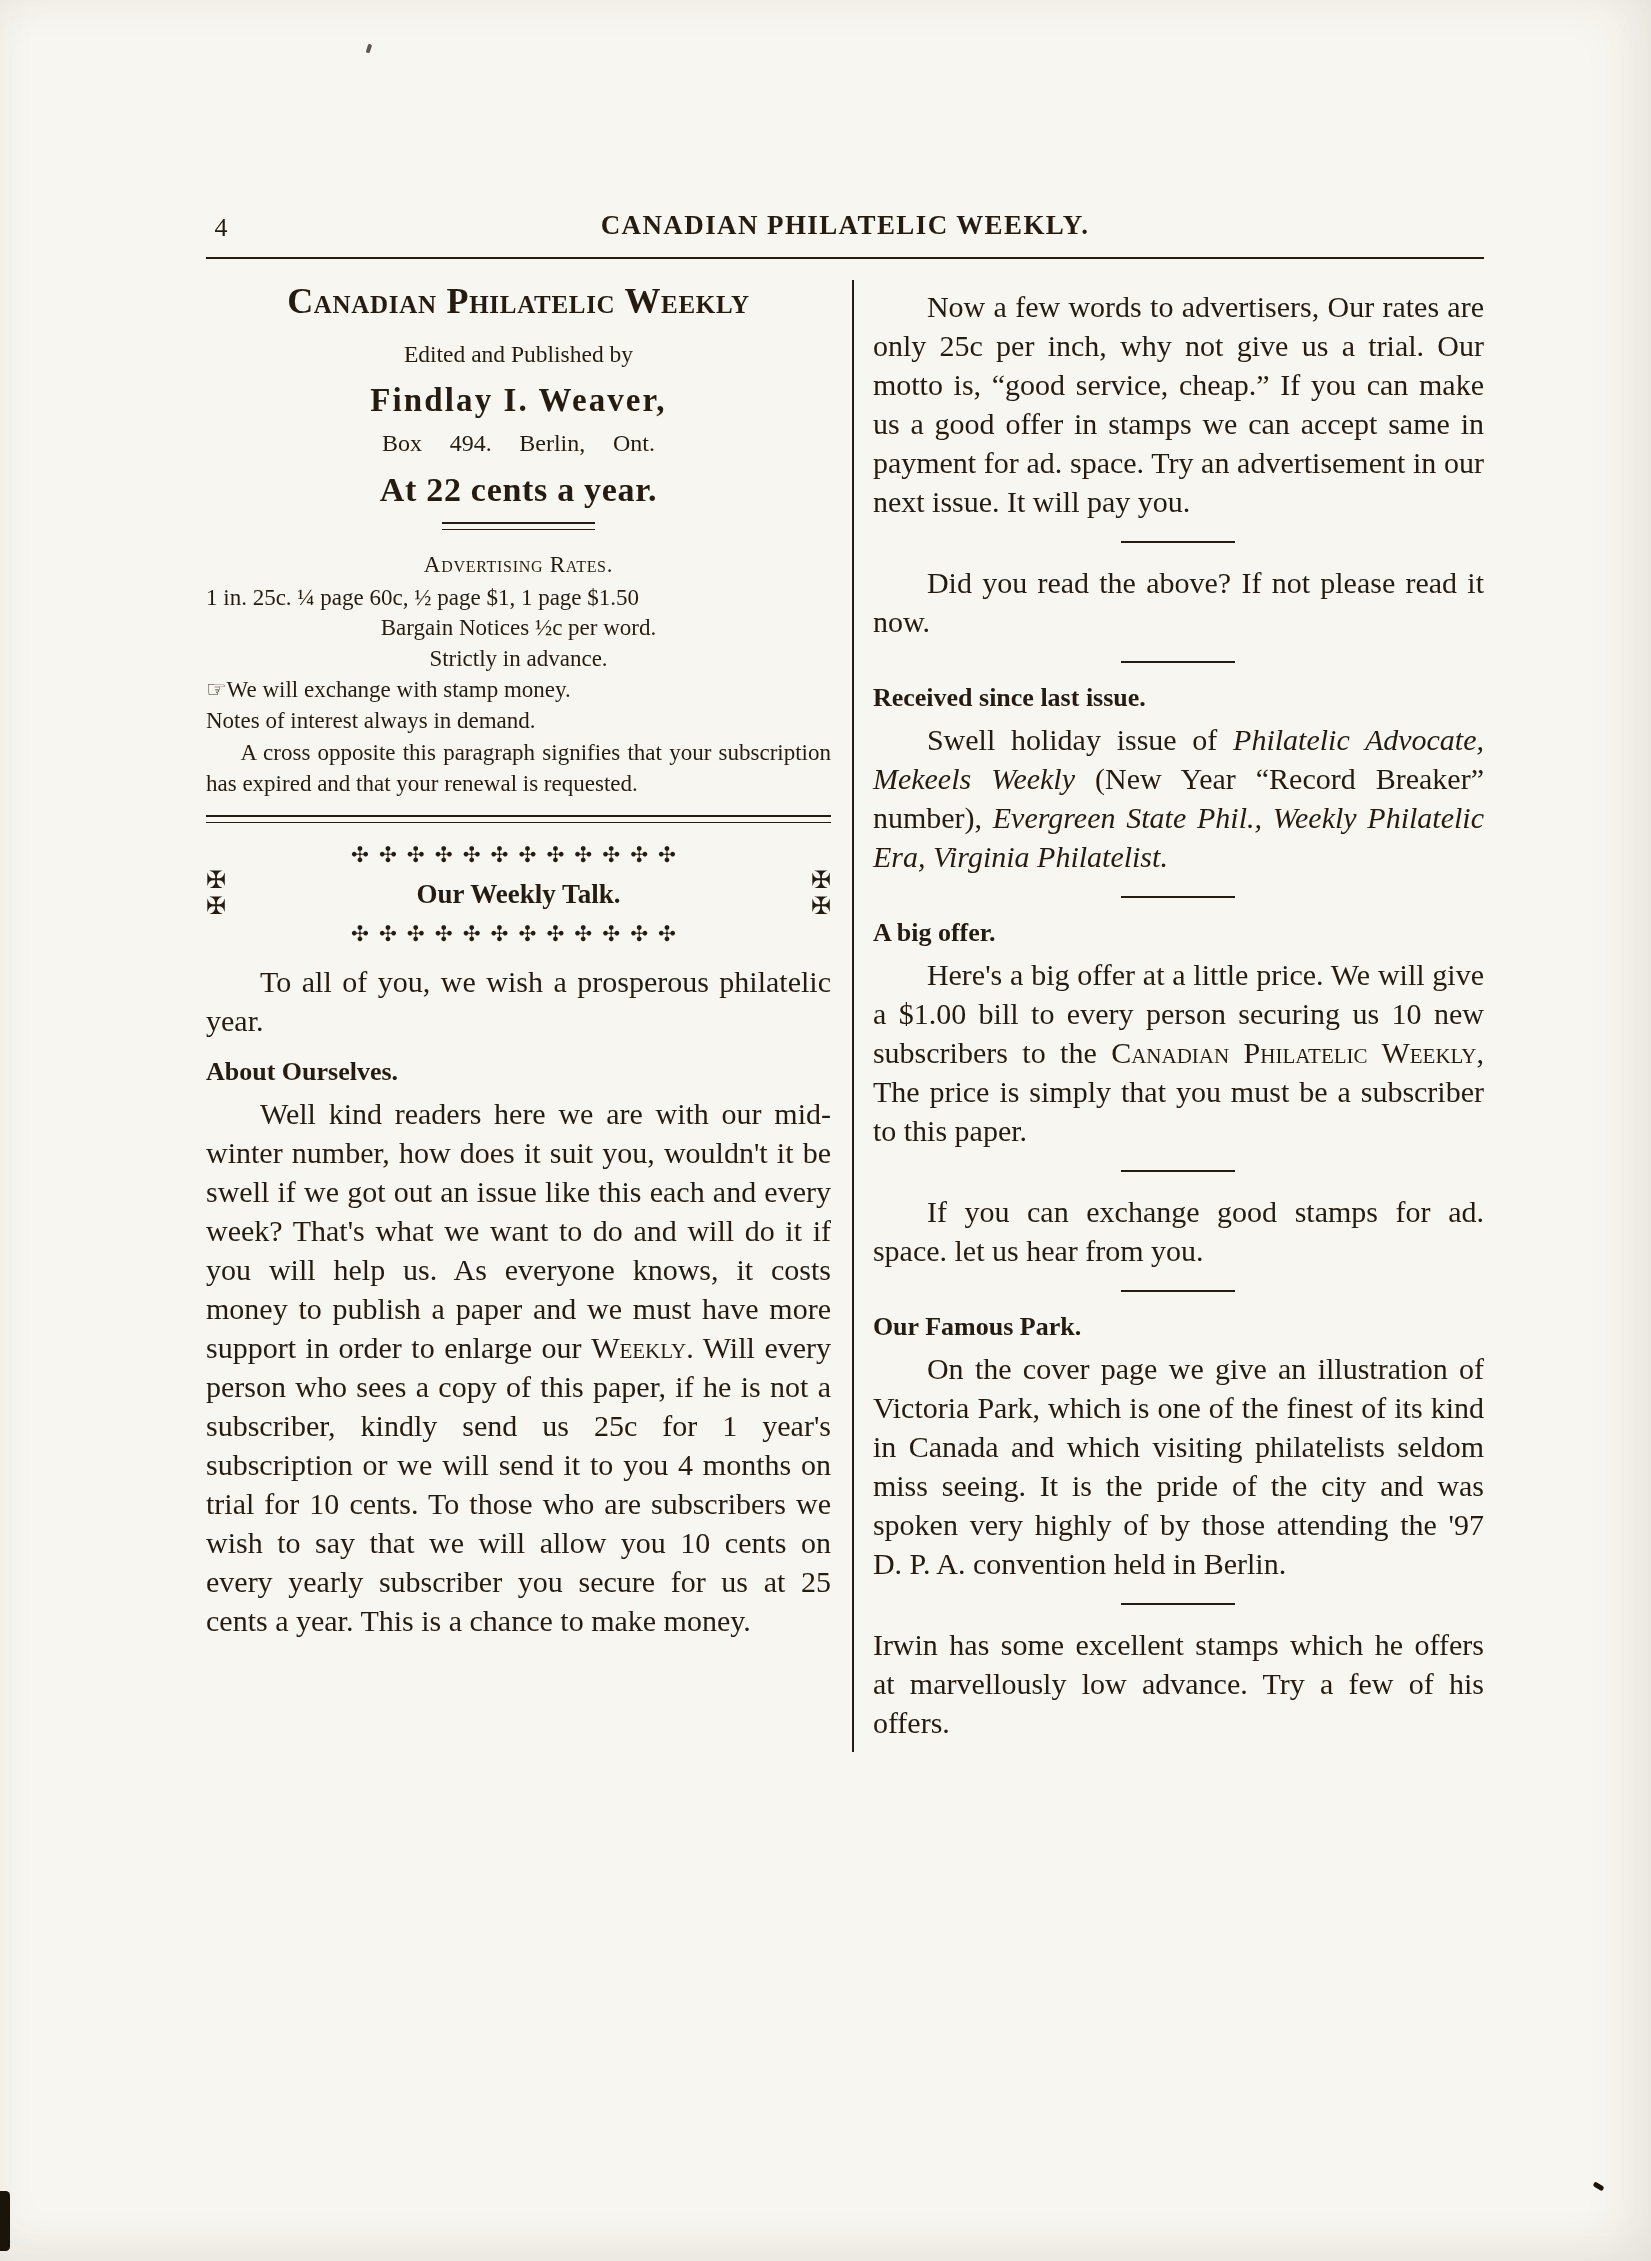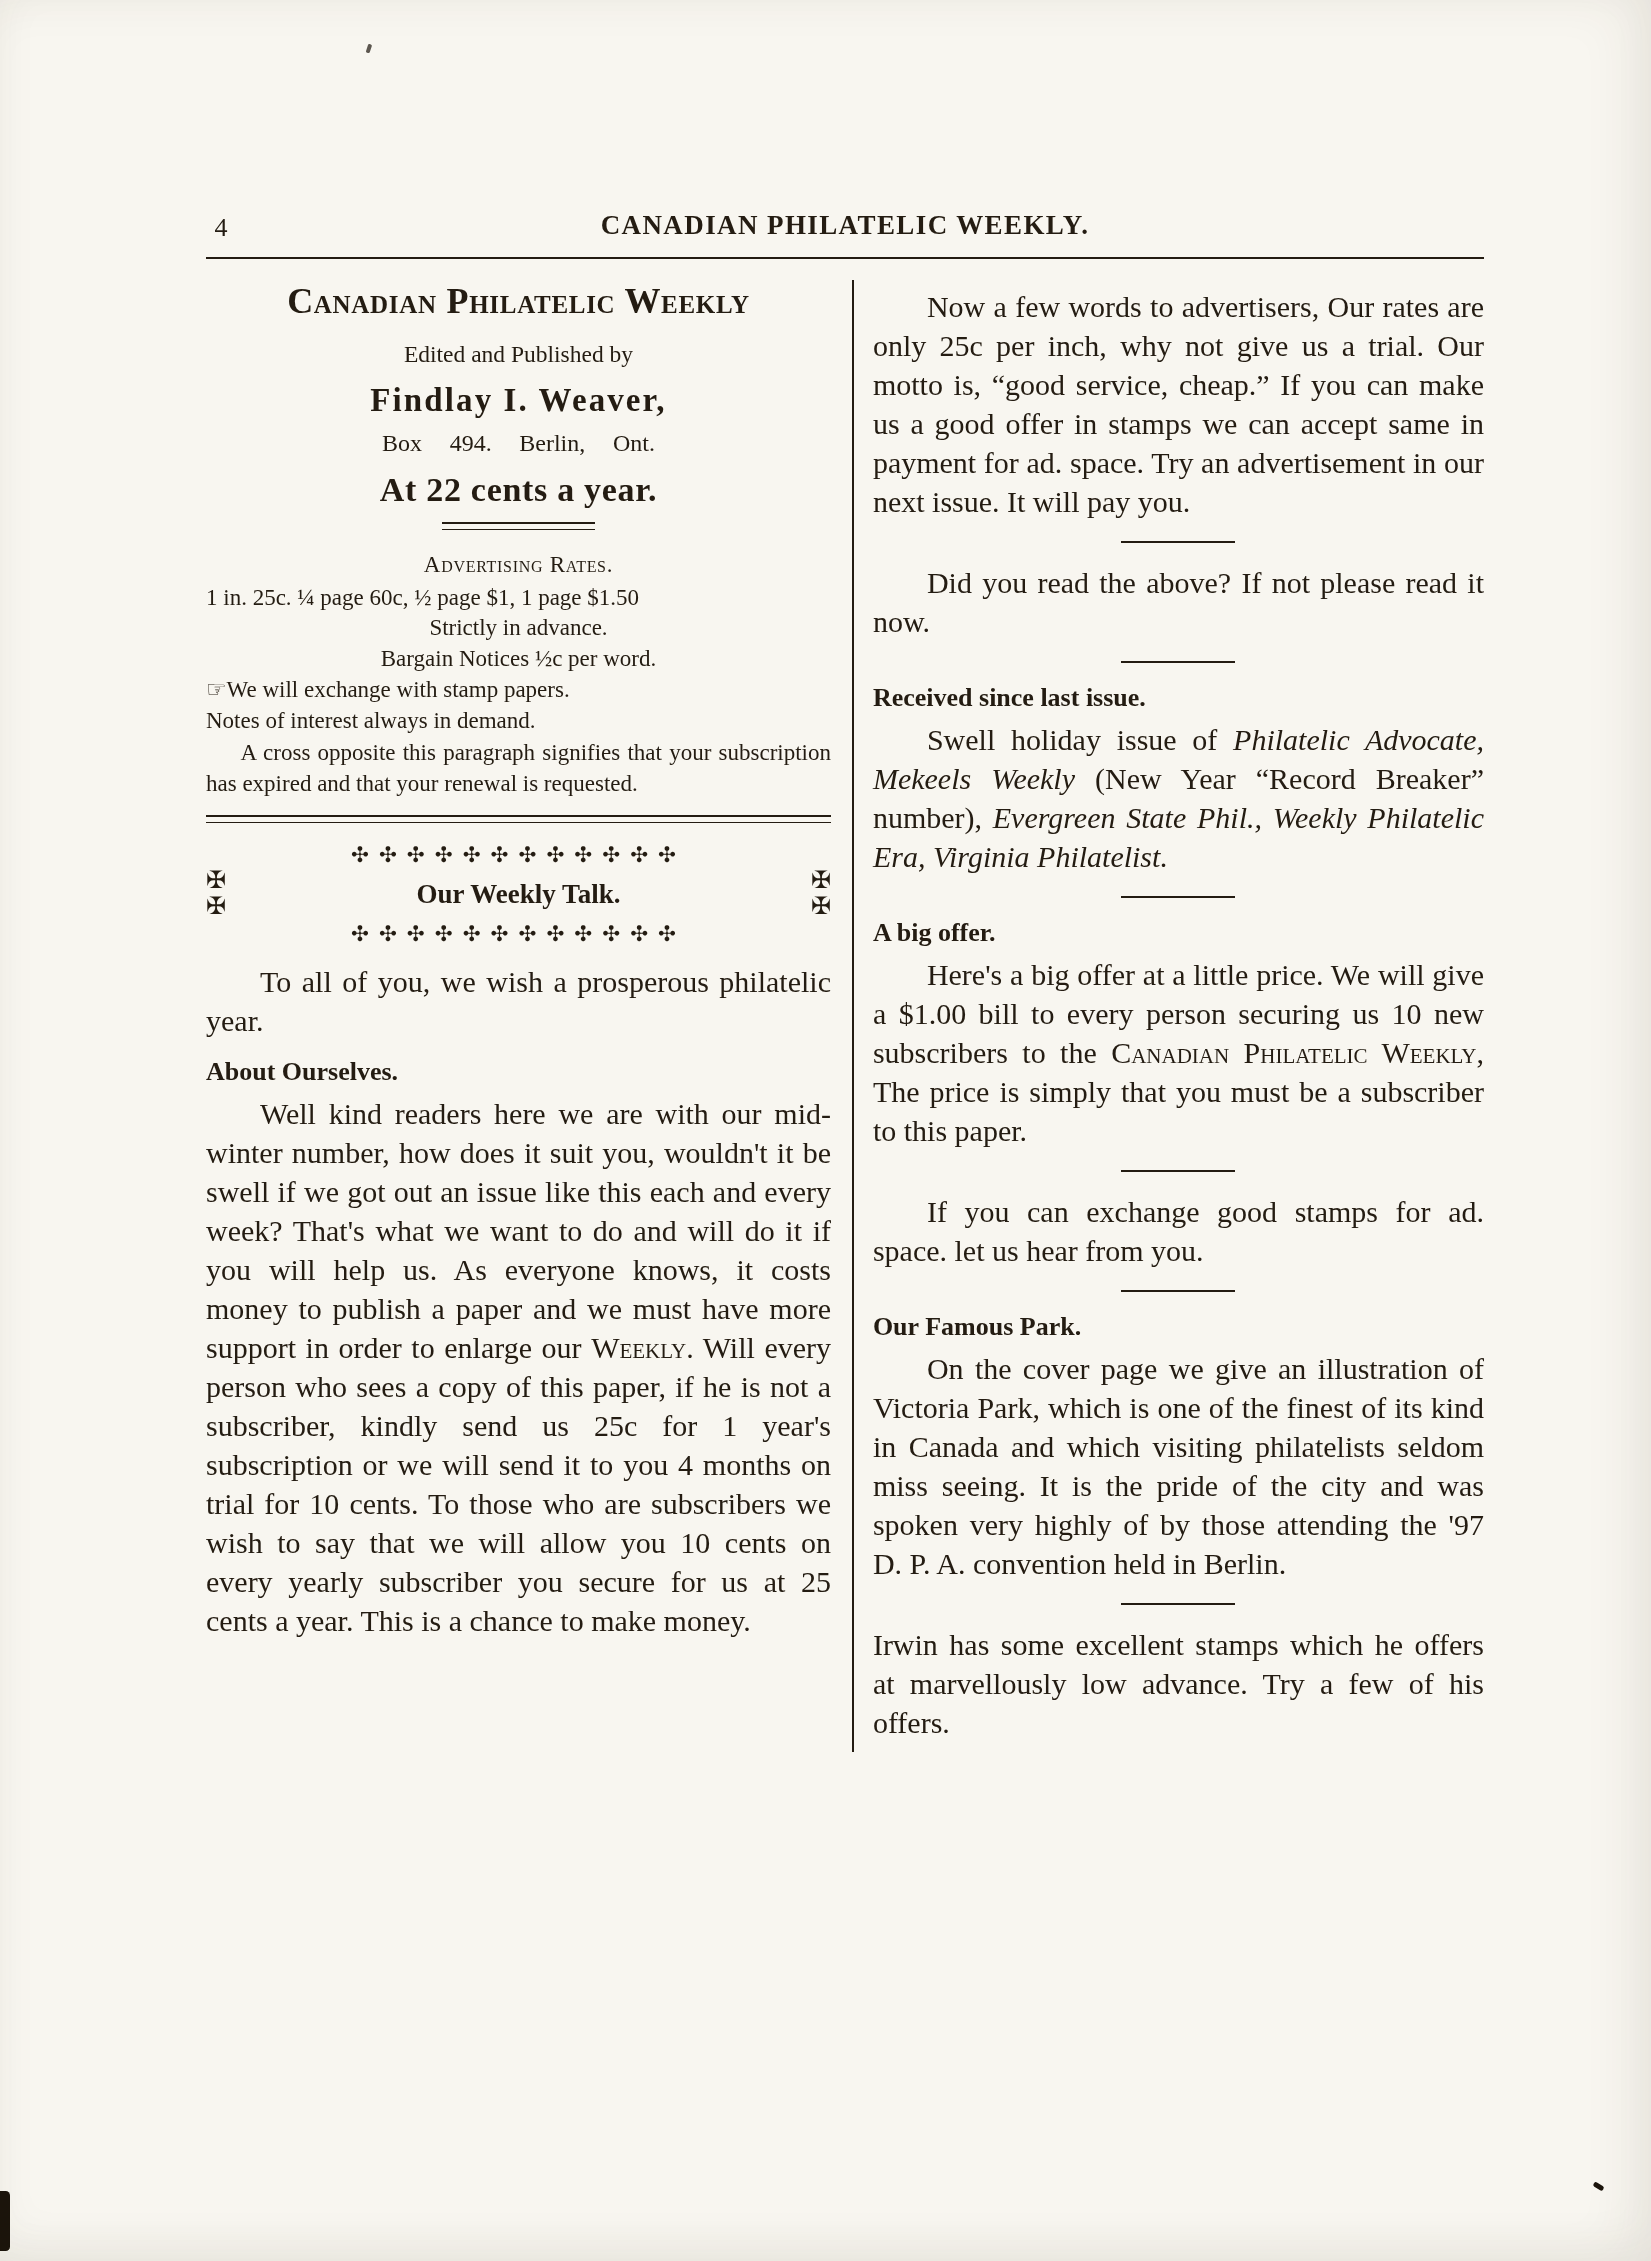--- a/index.html
+++ b/index.html
@@ -78,23 +78,23 @@
         <div class="mast-edited">Edited and Published by</div>
         <div class="mast-publisher">Findlay I. Weaver,</div>
         <div class="mast-address">Box 494. Berlin, Ont.</div>
         <div class="mast-price">At 22 cents a year.</div>
         <div class="double-rule short"></div>
       </div>
 
       <div class="adrates">
         <div class="adrates-head">Advertising Rates.</div>
         <div>1 in. 25c.  ¼ page 60c, ½ page $1, 1 page $1.50</div>
+        <div class="adr-center">Bargain Notices ½c per word.</div>
         <div class="adr-center">Strictly in advance.</div>
-        <div class="adr-center">Bargain Notices ½c per word.</div>
-        <div>☞We will exchange with stamp papers.</div>
+        <div>☞We will exchange with stamp money.</div>
         <div>Notes of interest always in demand.</div>
         <p class="adr-para">A cross opposite this paragraph signifies that your subscription has expired and that your renewal is requested.</p>
         <div class="double-rule full"></div>
       </div>
 
       <div class="talkbox">
         <div class="orn-row">✣✣✣✣✣✣✣✣✣✣✣✣</div>
         <div class="talk-mid">
           <span class="orn-side">✠
 ✠</span>

